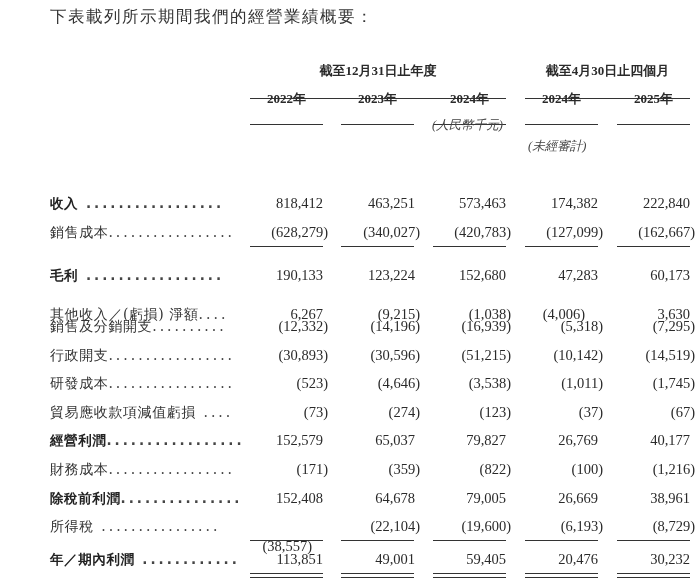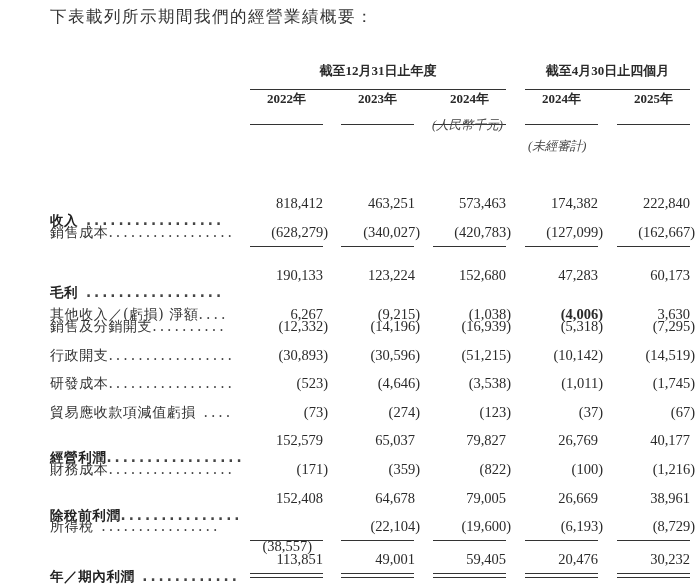--- a/index.html
+++ b/index.html
@@ -1,26 +1,26 @@
 <!DOCTYPE html>
 <html><head>
 <meta charset="utf-8">
 <style>
   html, body { margin:0; padding:0; background:#ffffff; }
   body { width:700px; height:588px; position:relative; overflow:hidden;
          font-family: "DejaVu Serif", "Liberation Serif", serif; color:#2a2a2a; }
   .intro { position:absolute; left:50px; top:6px; font-size:16.5px; letter-spacing:1.5px; color:#333; }
   .grp { position:absolute; top:62px; height:20px; text-align:center; font-size:13px; font-weight:bold;
-         font-family:"Liberation Serif", serif; border-bottom:1.3px solid #333; padding-bottom:7px; }
+         font-family:"Liberation Serif", serif; border-bottom:1.3px solid #333; padding-bottom:16px; }
   .yr { position:absolute; top:90px; width:73px; text-align:center; font-size:13px; font-weight:bold;
         font-family:"Liberation Serif", serif; border-bottom:1.3px solid #333; padding-bottom:16px; }
   .note { position:absolute; font-size:12.5px; font-style:italic; font-family:"Liberation Serif", serif; color:#444; }
   .row { position:absolute; left:0; width:700px; height:22px; }
   .lbl { position:absolute; left:50px; top:0; font-size:14px; white-space:nowrap; color:#333; letter-spacing:0.6px; }
-  .lbl.bold { font-weight:bold; color:#222; font-family:"DejaVu Sans", sans-serif; font-size:13.5px;margin-top:17px; }
+  .lbl.bold { font-weight:bold; color:#222; font-family:"DejaVu Sans", sans-serif; font-size:13.5px; }
   .dots { letter-spacing:3px; color:#444; }
   .val { position:absolute; top:0; width:80px; text-align:right; font-size:14.5px;
          font-family:"Liberation Serif", serif; color:#2a2a2a; }
   .val.neg { width:86px; }
   .rule { position:absolute; height:0; border-top:1.3px solid #333; width:73px; }
   .drule { position:absolute; height:3px; border-top:1.3px solid #333; border-bottom:1.3px solid #333; width:73px; }
 </style>
 </head>
 <body>
 
@@ -61,21 +61,21 @@
       <div class="val" style="left: 335px;">123,224</div>
       <div class="val" style="left: 426px;">152,680</div>
       <div class="val" style="left: 518px;">47,283</div>
       <div class="val" style="left: 610px;">60,173</div>
     </div>
     <div class="row" style="top: 290px; margin-top: 16px;">
       <div class="lbl"><span>其他收入／(虧損) 淨額</span><span class="dots">....</span></div>
       <div class="val" style="left: 243px;">6,267</div>
       <div class="val neg" style="left: 334px;">(9,215)</div>
       <div class="val neg" style="left: 425px;">(1,038)</div>
-      <div class="val neg" style="left: 517px; font-weight: bold;">(4,006)</div>
+      <div class="val neg" style="left: 499px;">(4,006)</div>
       <div class="val" style="left: 610px;">3,630</div>
     </div>
     <div class="row" style="top: 318px;">
       <div class="lbl"><span>銷售及分銷開支</span><span class="dots">..........</span></div>
       <div class="val neg" style="left: 242px;">(12,332)</div>
       <div class="val neg" style="left: 334px;">(14,196)</div>
       <div class="val neg" style="left: 425px;">(16,939)</div>
       <div class="val neg" style="left: 517px;">(5,318)</div>
       <div class="val neg" style="left: 609px;">(7,295)</div>
     </div>

